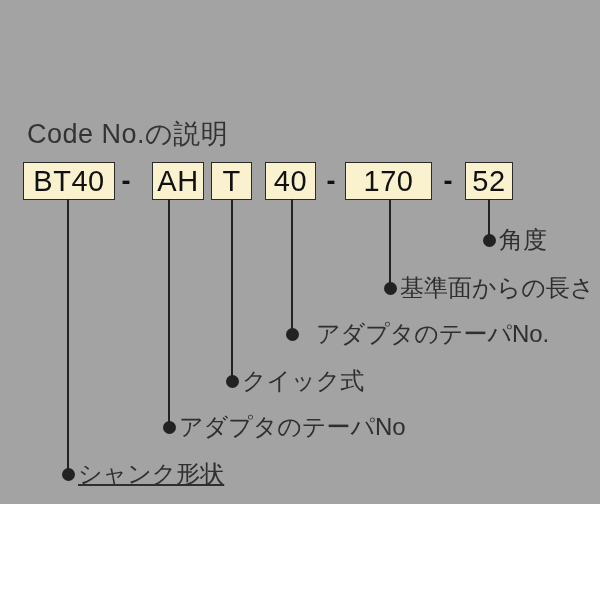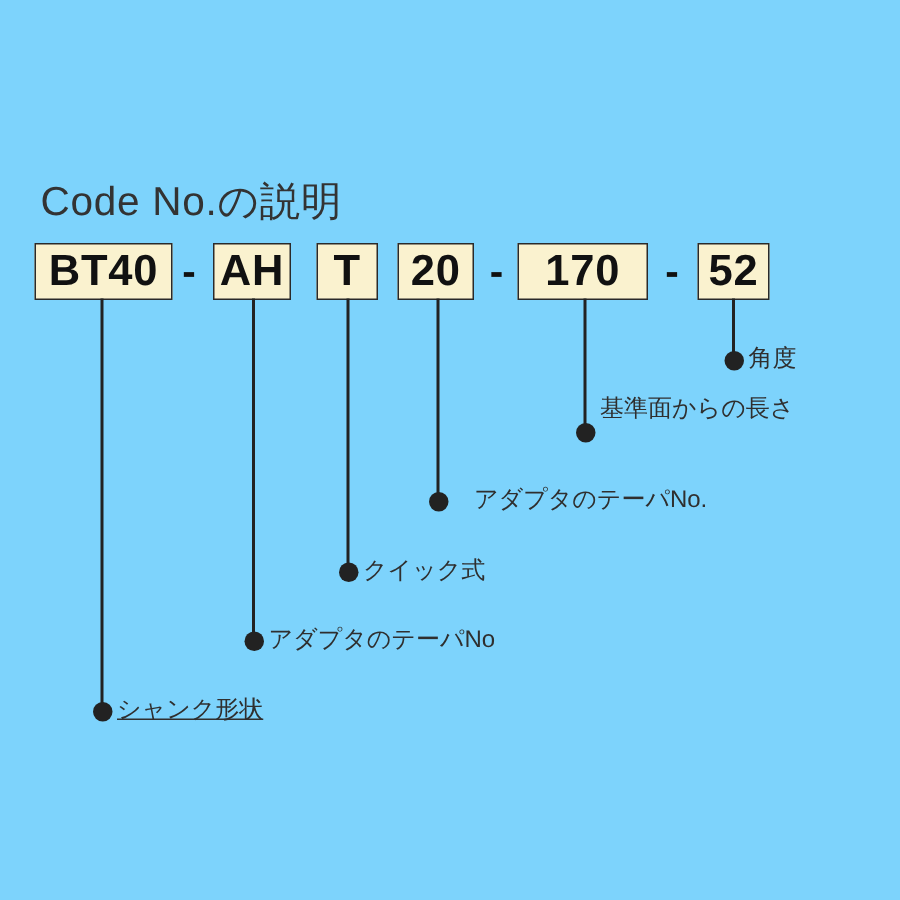--- a/index.html
+++ b/index.html
@@ -4,22 +4,22 @@
 <style>
   html, body {
     margin: 0;
     padding: 0;
     background: #ffffff;
     font-family: "Liberation Sans", "DejaVu Sans", sans-serif;
   }
   .canvas {
     position: relative;
     width: 600px;
-    height: 600px;
-    background: #7dd3fc;
+    height: 504px;
+    background: #a3a3a3;
     overflow: hidden;
   }
   .title {
     position: absolute;
     left: 27px;
     top: 119px;
     margin: 0;
     font-size: 27px;
     line-height: 30px;
     font-weight: 500;
@@ -31,21 +31,21 @@
     position: absolute;
     top: 162px;
     height: 38px;
     box-sizing: border-box;
     background: var(--box-fill, #FAF2CF);
     border: 1.5px solid var(--box-border, #2a2a2a);
     display: flex;
     align-items: center;
     justify-content: center;
     font-size: 29px;
-    font-weight: bold;
+    font-weight: normal;
     color: var(--text, #111111);
     letter-spacing: 0.5px;
     white-space: nowrap;
   }
   .code-sep {
     position: absolute;
     top: 162px;
     height: 38px;
     width: 16px;
     display: flex;
@@ -62,56 +62,56 @@
   }
   .dot {
     position: absolute;
     width: 13px;
     height: 13px;
     border-radius: 50%;
     background: var(--connector, #222222);
   }
   .legend-label {
     position: absolute;
-    font-size: 16px;
+    font-size: 24px;
     line-height: 30px;
     font-weight: 500;
     color: var(--label-text, #2f2f2f);
     white-space: nowrap;
   }
 </style>
 </head>
 <body>
 
 <div class="canvas">
 
   <h1 class="title">Code No.の説明</h1>
 
   <div>
     <div class="code-box" style="left:23px;  width:92px;">BT40</div>
     <div class="code-sep" style="left:118px;">-</div>
-    <div class="code-box" style="left:142px; width:52px;">AH</div>
+    <div class="code-box" style="left:152px; width:52px;">AH</div>
     <div class="code-box" style="left:211px; width:41px;">T</div>
-    <div class="code-box" style="left:265px; width:51px;">20</div>
+    <div class="code-box" style="left:265px; width:51px;">40</div>
     <div class="code-sep" style="left:323px;">-</div>
     <div class="code-box" style="left:345px; width:87px;text-align:center;">170</div>
     <div class="code-sep" style="left:440px;">-</div>
     <div class="code-box" style="left:465px; width:48px;">52</div>
   </div>
 
   <div>
     <div class="vline" style="left:488px;top:199px;height:41px;"></div>
     <div class="dot" style="left:483px;top:234px;"></div>
     <div class="legend-label" style="left:499px;top:225px;">角度</div>
   </div>
 
   <div>
     <div class="vline" style="left:389px;top:199px;height:89px;"></div>
     <div class="dot" style="left:384px;top:282px;"></div>
-    <div class="legend-label" style="left:400px;top:258px;">基準面からの長さ</div>
+    <div class="legend-label" style="left:400px;top:273px;">基準面からの長さ</div>
   </div>
 
   <div>
     <div class="vline" style="left:291px;top:199px;height:135px;"></div>
     <div class="dot" style="left:286px;top:328px;"></div>
     <div class="legend-label" style="left:316px;top:319px;">アダプタのテーパNo.</div>
   </div>
 
   <div>
     <div class="vline" style="left:231px;top:199px;height:182px;"></div>

